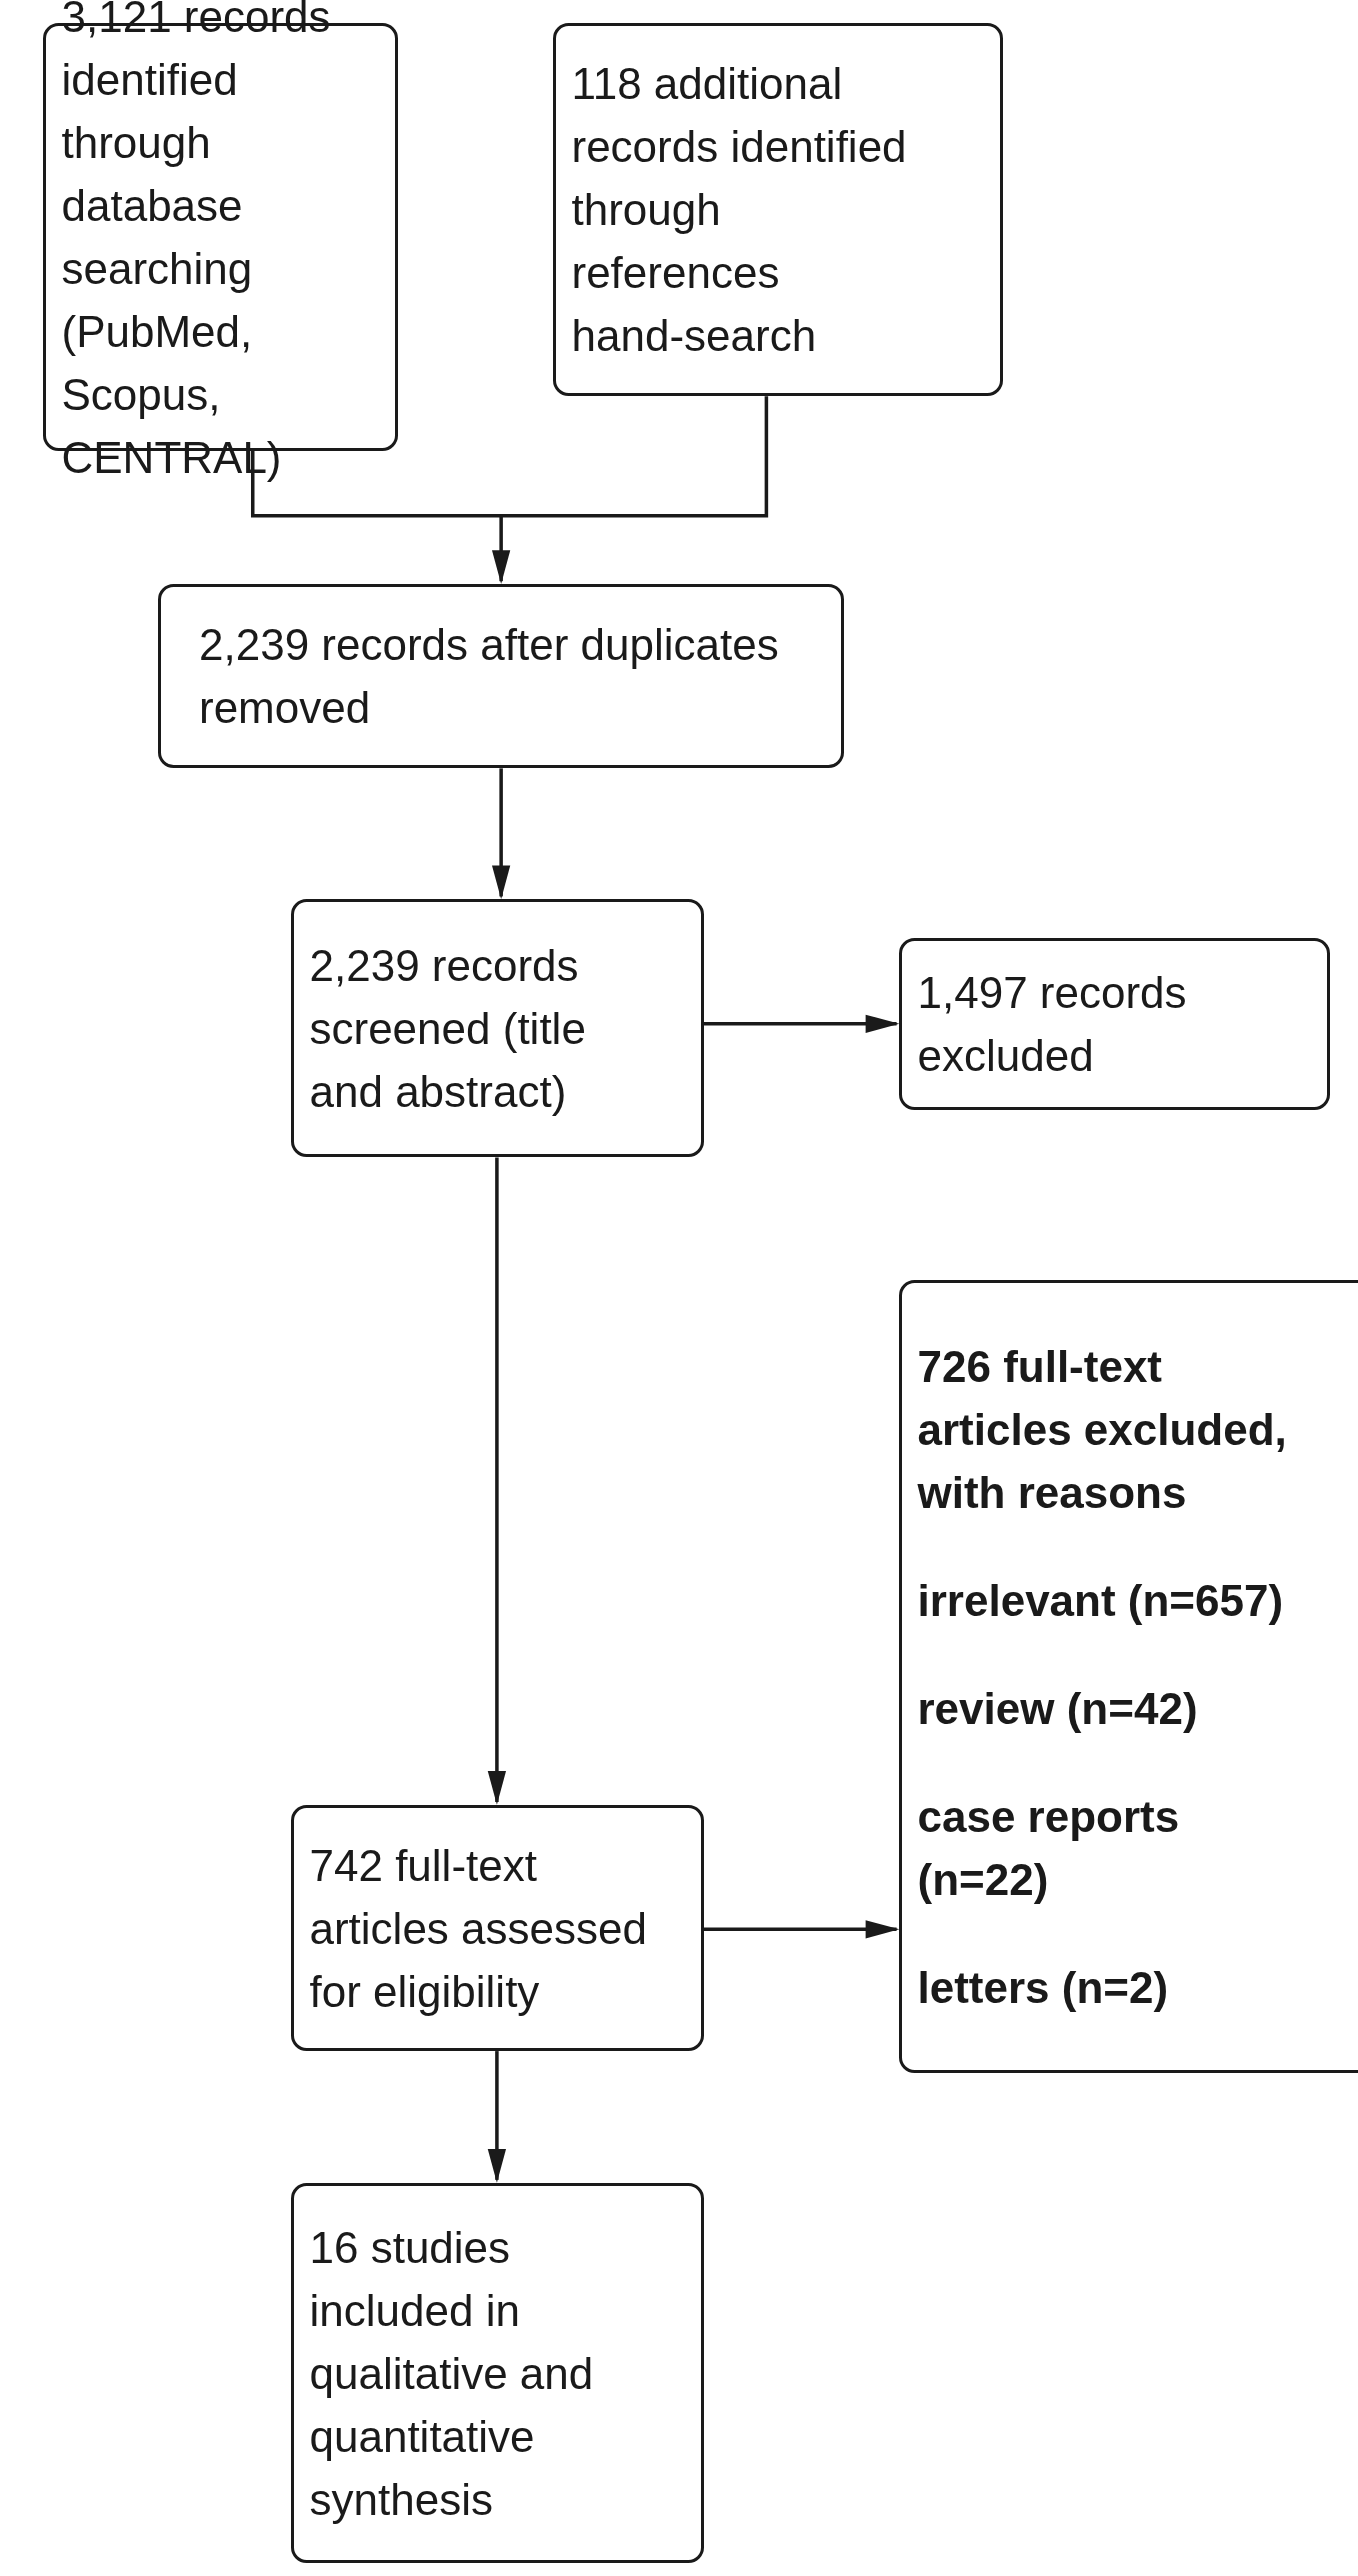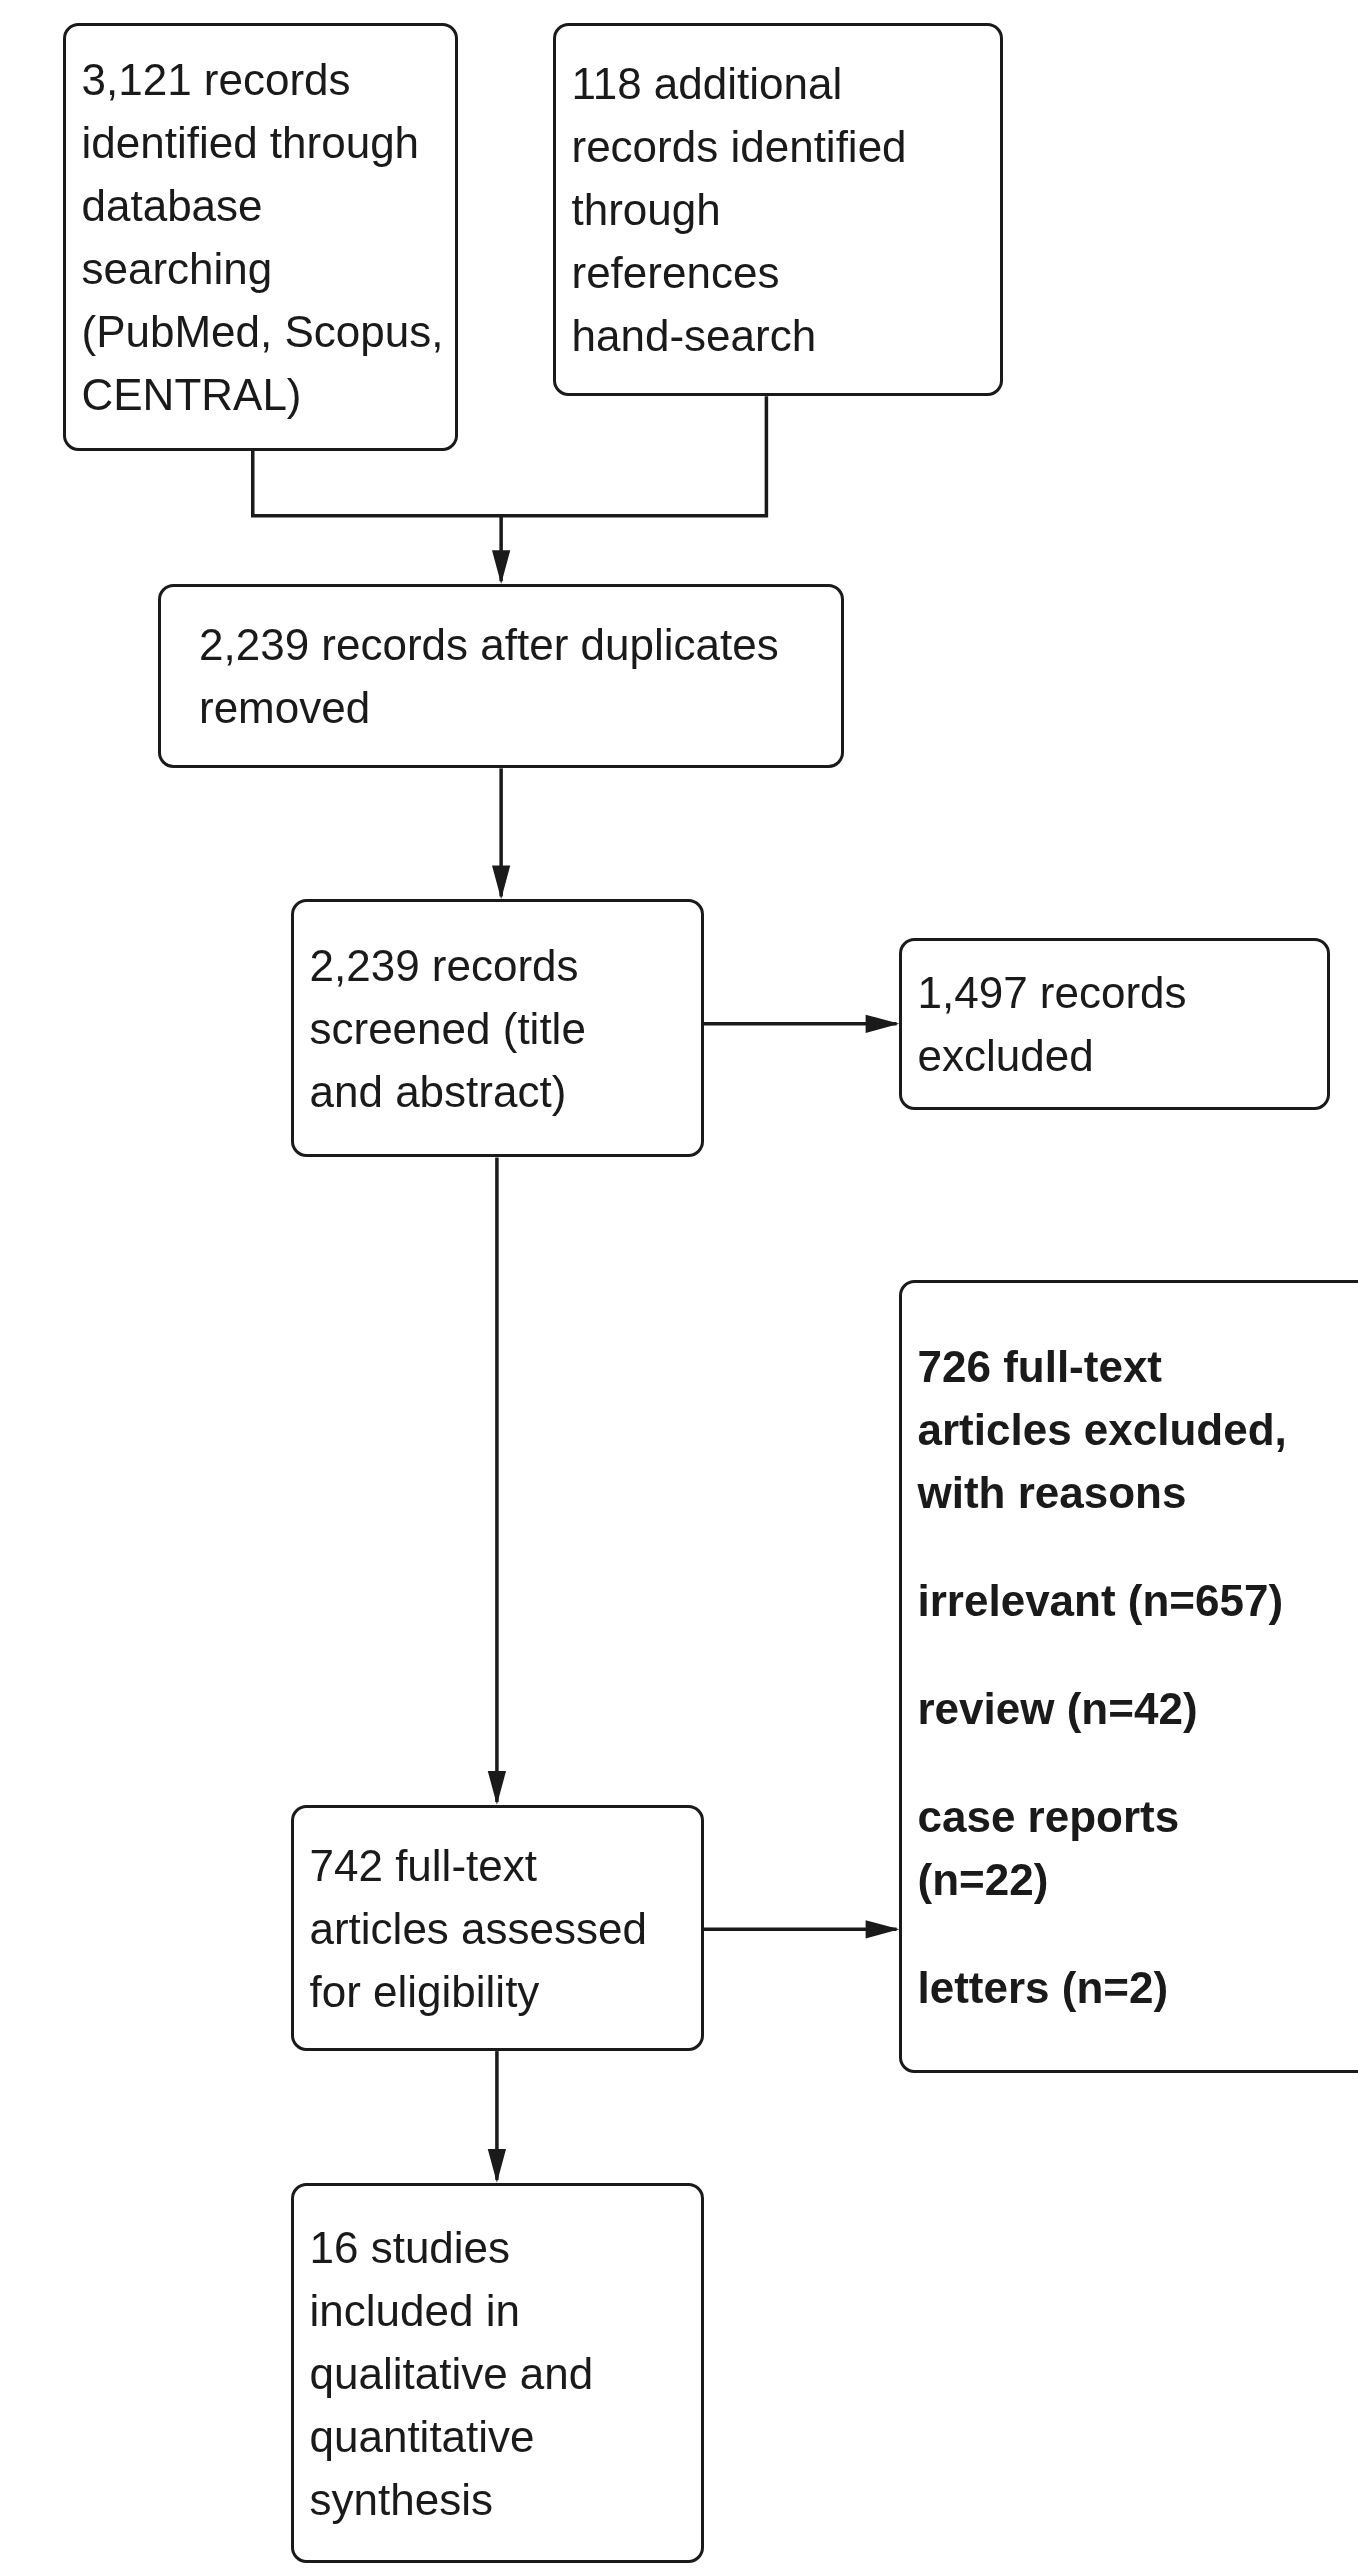--- a/index.html
+++ b/index.html
@@ -38,21 +38,21 @@
     letter-spacing: 0;
   }
   .node-text {
     white-space: pre-line;
   }
   .reason {
     white-space: pre-line;
     margin-top: 45px;
   }
   
-  #box-identified-database   { left:   63px; top:   23px; width: 395px; height:  428px; }
+  #box-identified-database   { left:   43px; top:   23px; width: 355px; height:  428px; }
   #box-identified-handsearch { left:  553px; top:   23px; width: 450px; height:  373px; }
   #box-after-duplicates      { left:  158px; top:  584px; width: 686px; height:  184px; padding-left: 38px; }
   #box-screened              { left:  291px; top: 899px; width: 413px; height:  258px; }
   #box-records-excluded      { left: 899px; top: 938px; width: 431px; height:  172px; }
   #box-fulltext-excluded     { left: 899px; top: 1280px; width: 505px; height: 793px; font-weight: bold; }
   #box-fulltext-assessed     { left:  291px; top: 1805px; width: 413px; height:  246px; }
   #box-included              { left:  291px; top: 2183px; width: 413px; height:  380px; }
 </style>
 </head>
 <body>

